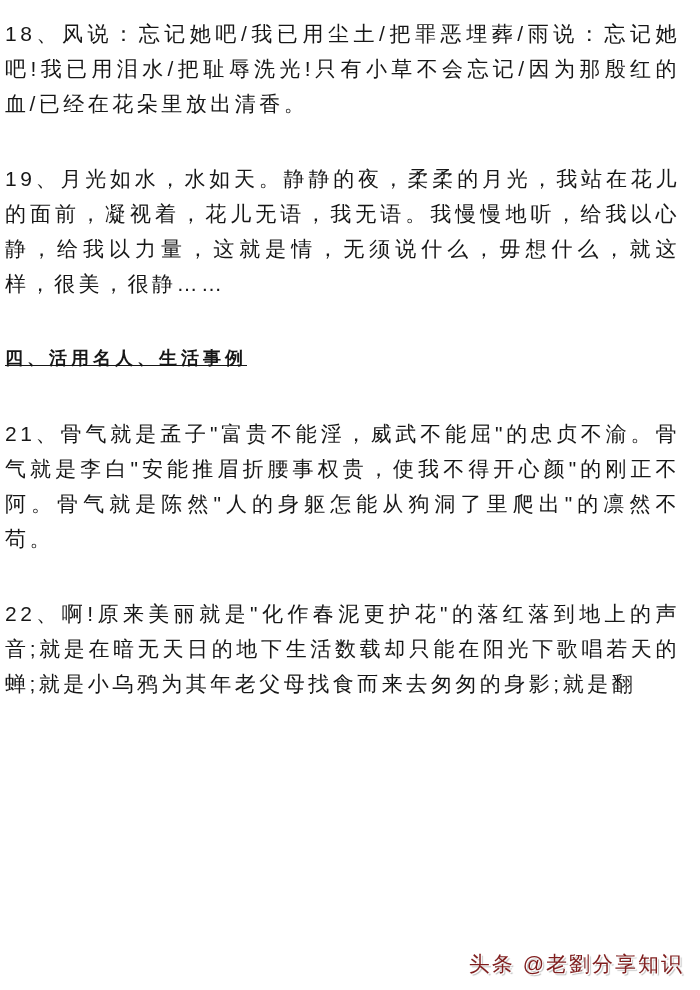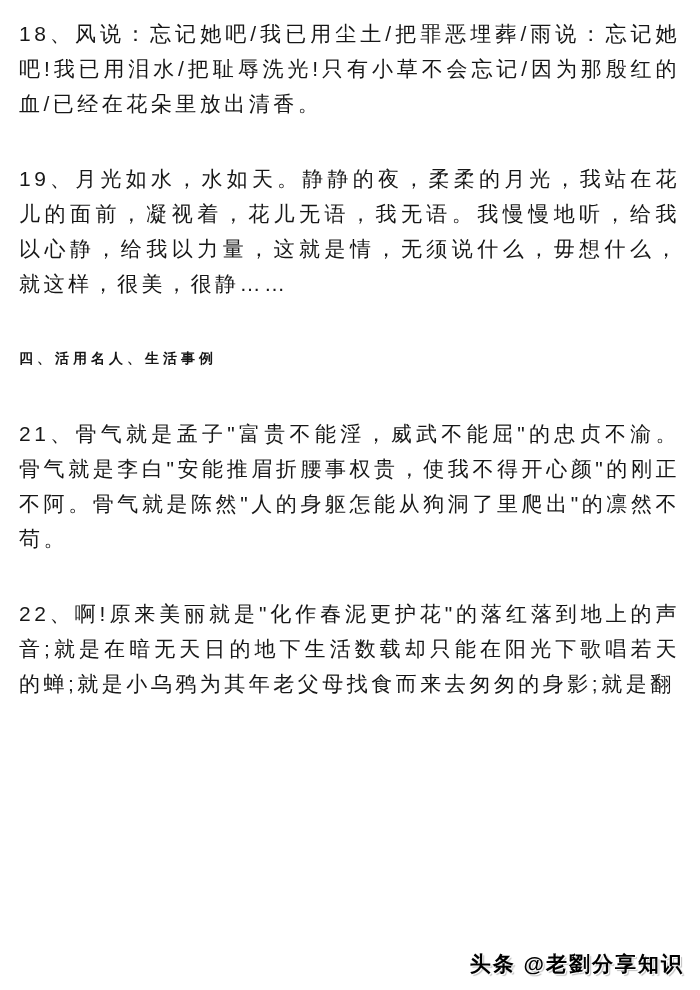--- a/index.html
+++ b/index.html
@@ -9,45 +9,46 @@
   }
   body {
     width: 700px;
     height: 990px;
     position: relative;
     overflow: hidden;
     font-family: "Liberation Sans", sans-serif;
     color: #171717;
   }
   .doc {
-    padding: 16px 20px 0 19px;
+    padding: 16px 20px 0 5px;
   }
   .para {
     font-size: 21px;
     line-height: 35px;
     letter-spacing: 3.5px;
     text-align: justify;
     margin: 0 0 40px 0;
     font-weight: 500;
   }
   .heading {
-    font-size: 14px;
+    font-size: 18px;
     line-height: 35px;
     letter-spacing: 4px;
     font-weight: bold;
     margin: 0 0 40px 0;
+    text-decoration: underline;
   }
   .watermark {
     position: absolute;
     right: 16px;
     bottom: 12px;
     font-size: 21px;
     letter-spacing: 2px;
-    font-weight: bold;
-    color: #000000;
+    font-weight: normal;
+    color: #7f1d1d;
     text-shadow: 1px 1px 0 #ffffff, 2px 2px 1px #bfbfbf;
     user-select: none;
   }
 </style>
 </head>
 <body>
 
 <div class="doc">
   <p class="para">18、风说：忘记她吧/我已用尘土/把罪恶埋葬/雨说：忘记她吧!我已用泪水/把耻辱洗光!只有小草不会忘记/因为那殷红的血/已经在花朵里放出清香。</p>
 

